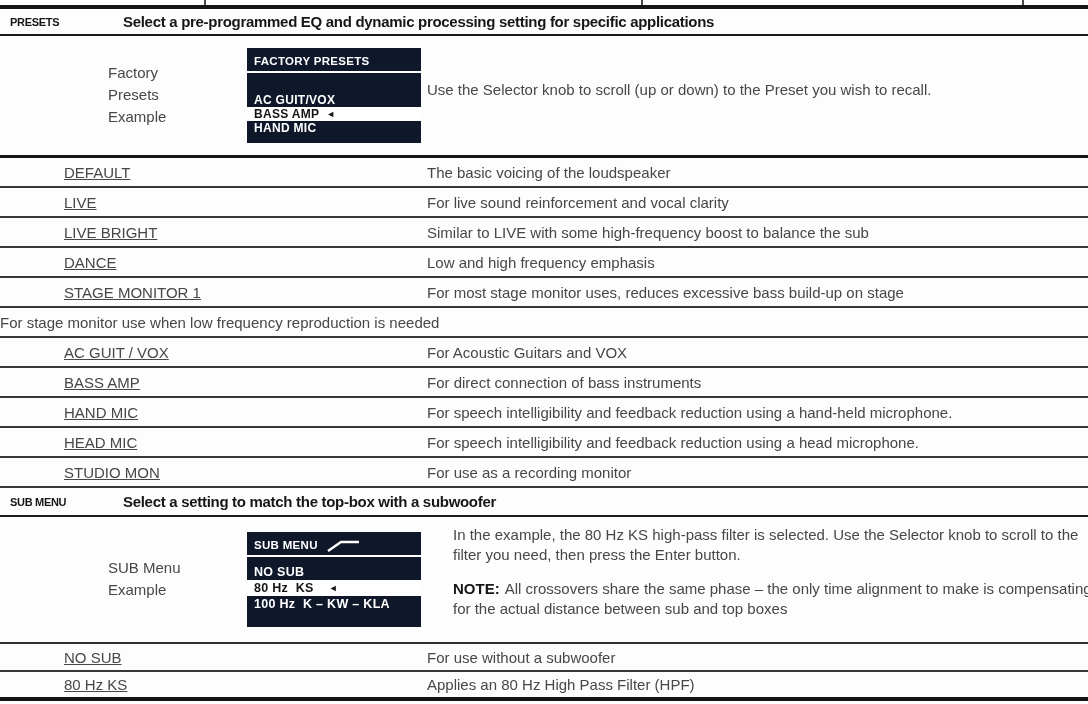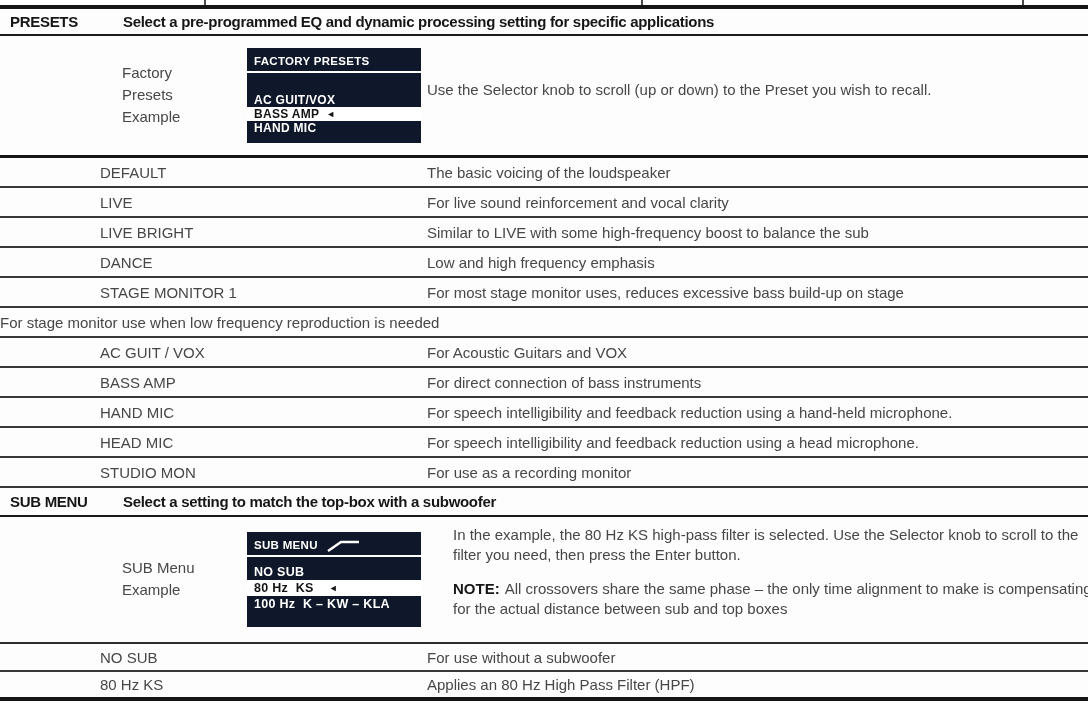--- a/index.html
+++ b/index.html
@@ -12,27 +12,27 @@
   .ticks { position:relative; height:5px; }
   .tick { position:absolute; top:0; width:2px; height:5px; background:#4a4a4a; }
   .tick.t1 { left:204px; } .tick.t2 { left:641px; } .tick.t3 { left:1022px; }
 
   .rule-heavy { height:4px; background:#141414; }
 
   .sec-row { display:flex; align-items:center; height:25px; border-bottom:2px solid #1a1a1a; }
   .sec-row2 { display:flex; align-items:center; height:27px; border-bottom:2px solid #1a1a1a; }
   .sec-title {
     box-sizing:border-box; width:123px; padding-left:10px;
-    font-weight:bold; font-size:15px; letter-spacing:-0.3px; color:#161616; white-space:nowrap;
+    font-weight:bold; font-size:11px; letter-spacing:-0.3px; color:#161616; white-space:nowrap;
   }
   .sec-sub { font-weight:bold; font-size:15px; letter-spacing:-0.3px; color:#161616; white-space:nowrap; }
 
   .example-row { position:relative; height:119px; border-bottom:3px solid #161616; }
   .example-row2 { position:relative; height:125px; border-bottom:2px solid #2e2e2e; }
-  .ex-label { position:absolute; left:122px; font-size:15px; line-height:22px; color:#474747; }
+  .ex-label { position:absolute; left:108px; font-size:15px; line-height:22px; color:#474747; }
   .ex-label.factory { top:26px; width:78px; }
   .ex-label.sub { top:40px; width:92px; }
   .ex-desc { position:absolute; left:427px; font-size:15px; color:#474747; }
   .ex-desc.factory { top:0; height:107px; display:flex; align-items:center; padding-right:12px; }
   .ex-desc.sub { top:8px; width:648px; line-height:20px;margin-left:26px; }
   .note { margin-top:14px; }
   .note b { color:#161616; margin-right:5px; }
 
   
   .lcd { position:absolute; left:247px; width:174px; height:95px; background:#0f172a; box-sizing:border-box; }
@@ -53,21 +53,21 @@
   .lcd-item.selected { background:#ffffff; color:#141414; }
   .arrow { font-size:9px; vertical-align:1px; }
   .arrow.near { margin-left:7px; }
   .arrow.far { margin-left:15px; }
   .hpf { margin-left:9px; }
 
   
   .prow { display:flex; align-items:center; height:28px; border-bottom:2px solid #383838; }
   .prow.short { height:26px; }
   .prow.last { height:25px; border-bottom:none; }
-  .pname { box-sizing:border-box; width:427px; padding-left:100px; font-size:15px; color:#474747; white-space:nowrap; }
+  .pname { box-sizing:border-box; width:427px; padding-left:64px; font-size:15px; color:#474747; white-space:nowrap;text-decoration:underline; }
   .pdesc { flex:1; font-size:15px; color:#474747; white-space:nowrap; overflow:hidden; }
   .spacer-bottom { height:3px; }
 </style>
 </head>
 <body>
 
 <div class="page">
 
   <div class="ticks">
     <span class="tick t1"></span>

